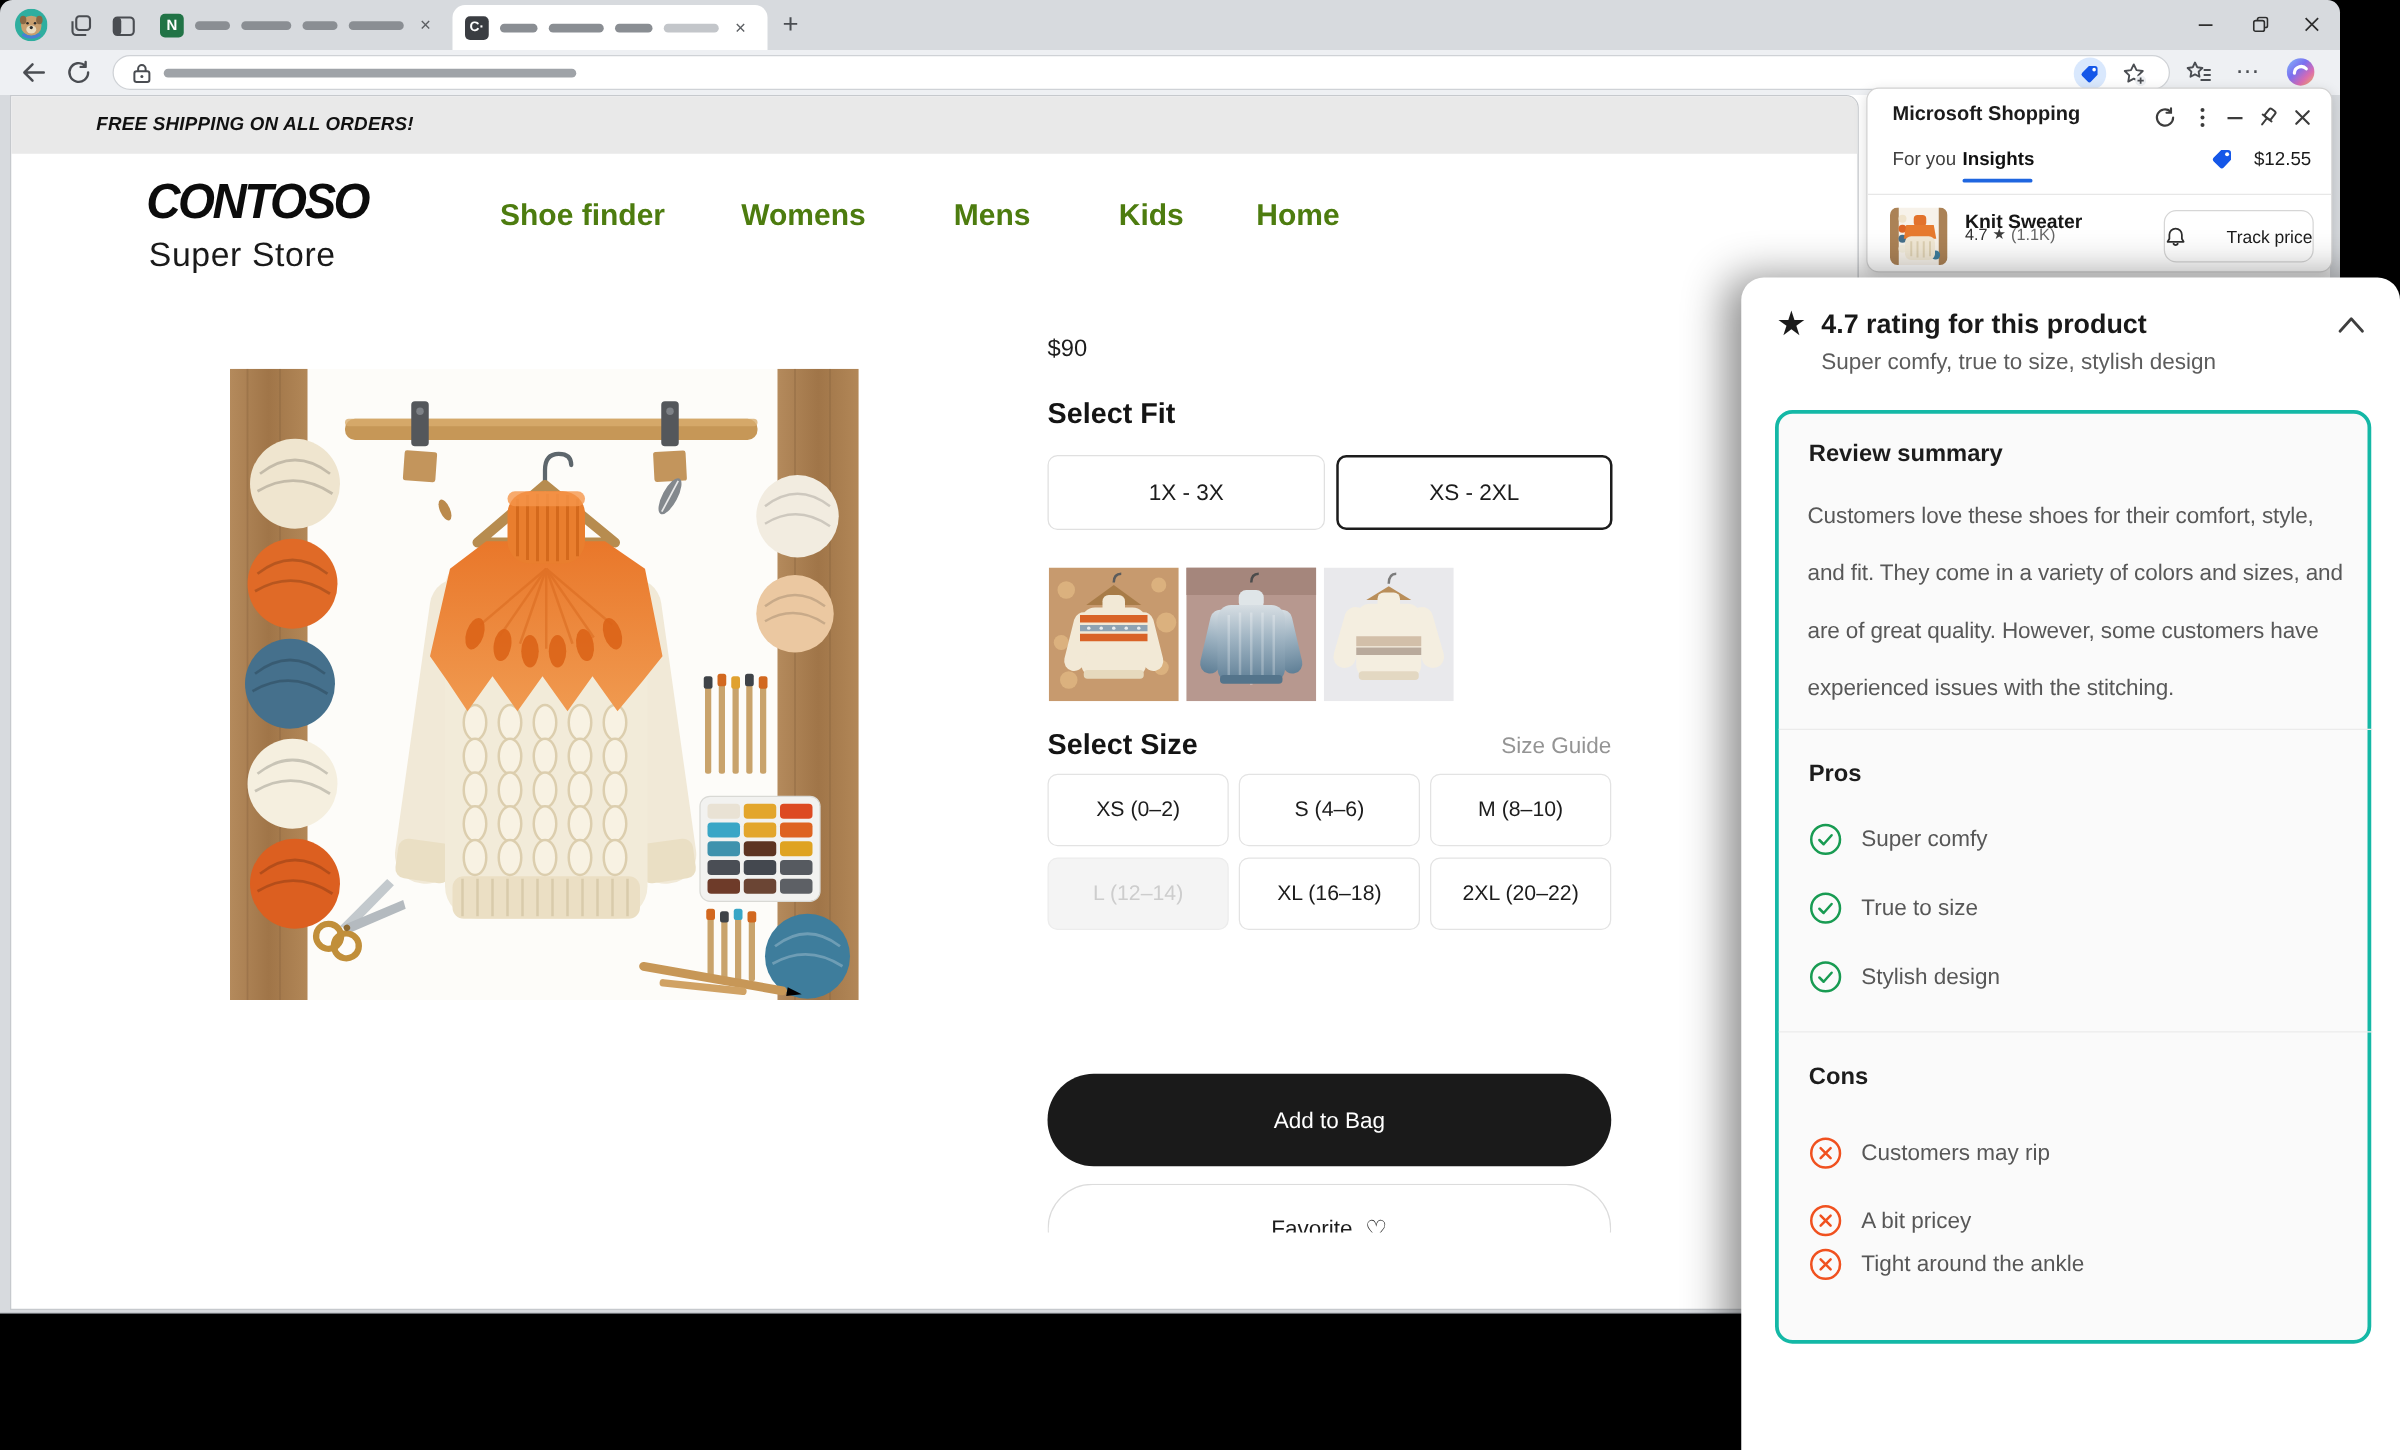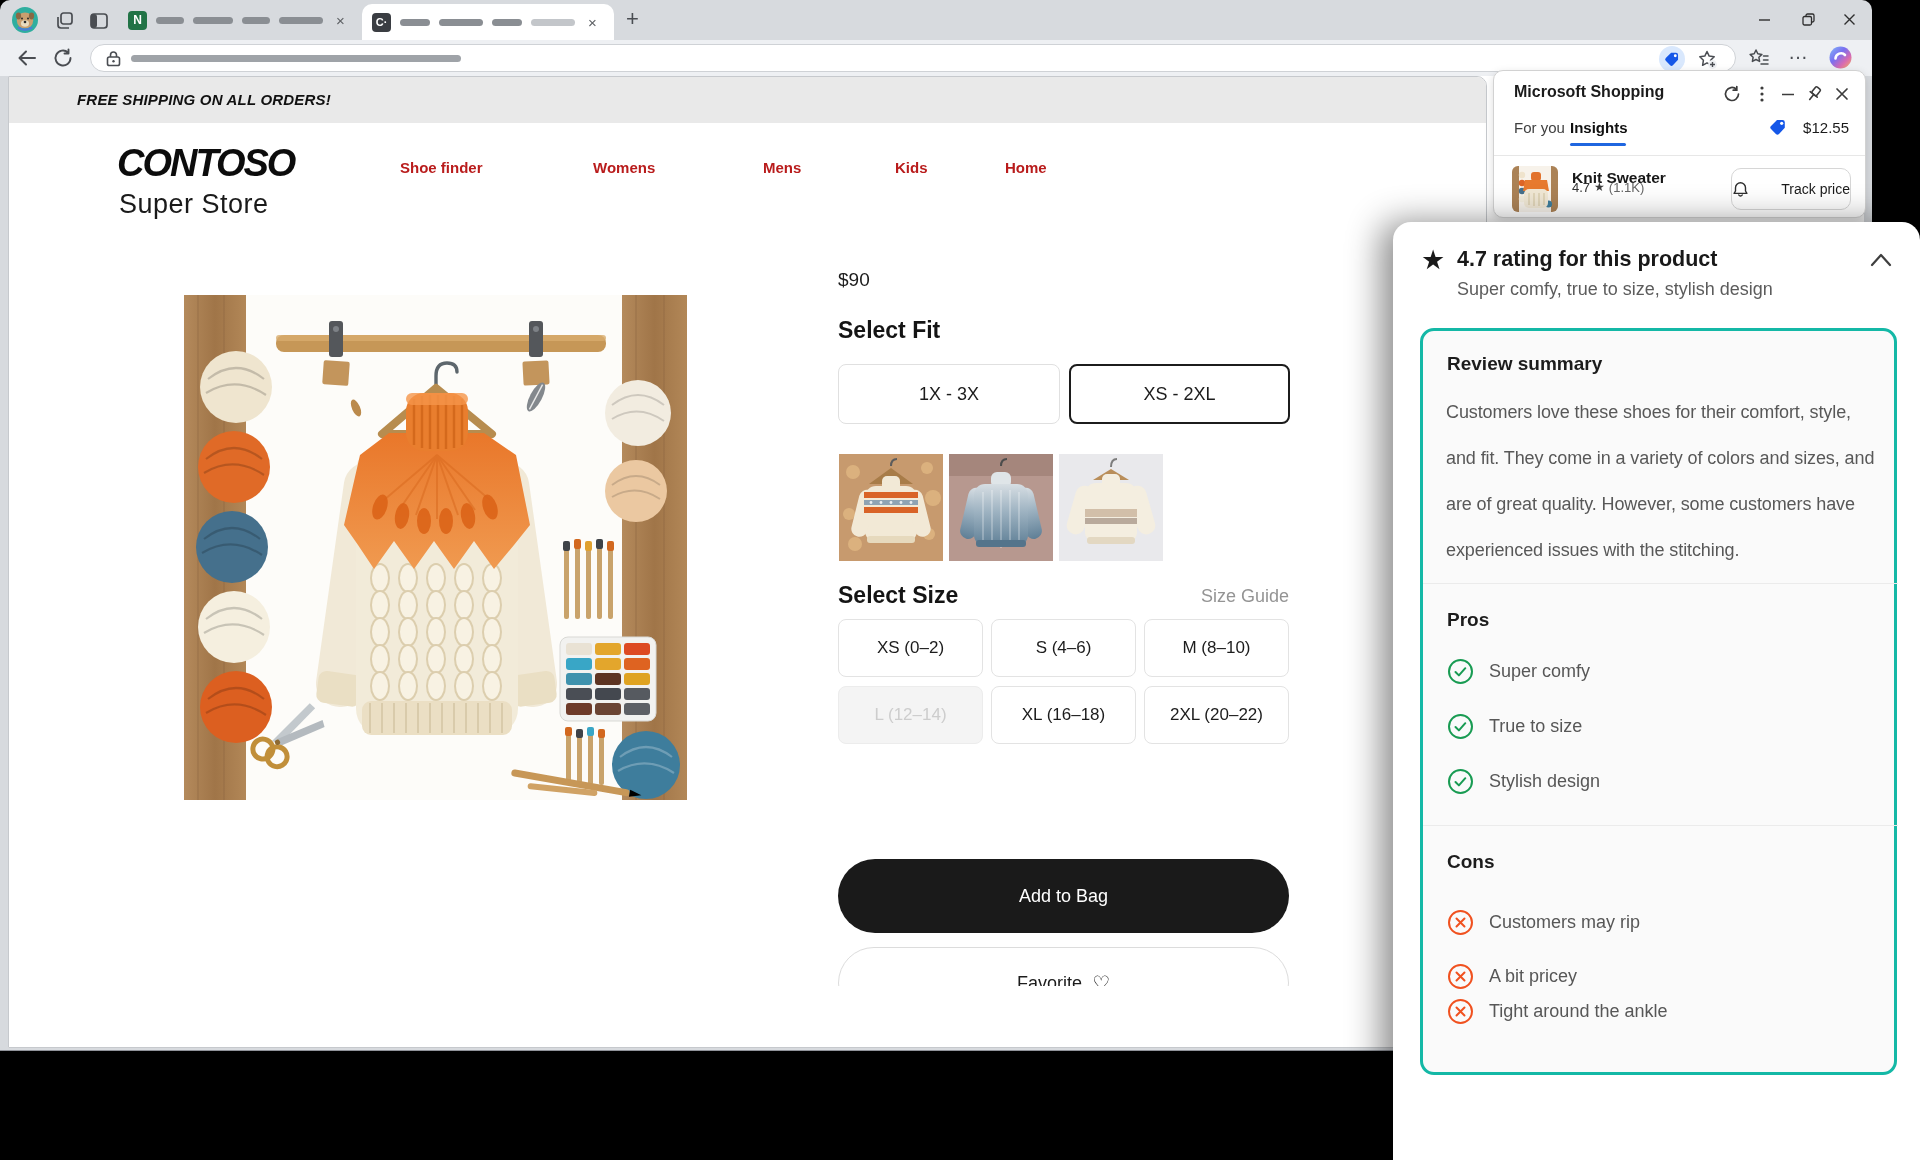--- a/index.html
+++ b/index.html
@@ -27,21 +27,21 @@
   
   #page-area{position:absolute;left:8px;top:76px;width:1856px;height:972px;background:#fff;}
   #content-frame{position:absolute;left:0;top:0;width:1479px;height:972px;background:#fff;
     border:1px solid #c6c9cd;border-radius:0 10px 0 0;box-sizing:border-box;overflow:hidden;}
   #banner{position:absolute;left:0;top:0;width:100%;height:46px;background:#e9e9e9;
     font-style:italic;font-weight:700;font-size:15px;line-height:46px;color:#111;}
   #banner span{margin-left:68px;letter-spacing:.2px;}
   #logo{position:absolute;left:108px;top:64px;font-size:38px;font-weight:800;font-style:italic;
     letter-spacing:-2px;color:#0c0c0c;transform:scaleY(1.04);}
   #tagline{position:absolute;left:110px;top:112px;font-size:27px;color:#1a1a1a;letter-spacing:.5px;}
-  .nav-item{position:absolute;top:82px;font-size:15px;font-weight:700;color:#b91c1c;cursor:pointer;}
+  .nav-item{position:absolute;top:82px;font-size:24px;font-weight:700;color:#4d7c0f;cursor:pointer;}
   #hero{position:absolute;left:175px;top:218px;width:503px;height:505px;}
   #price{position:absolute;left:829px;top:192px;font-size:19px;font-weight:500;color:#1c1c1c;}
   .sec-h{position:absolute;left:829px;font-size:23px;font-weight:700;color:#141414;}
   #size-guide{position:absolute;left:1100px;top:509px;width:180px;text-align:right;font-size:18px;color:#949494;cursor:pointer;}
   .fitbtn{position:absolute;top:287px;height:60px;box-sizing:border-box;border-radius:8px;background:#fff;
     font-size:18px;color:#1c1c1c;display:flex;align-items:center;justify-content:center;cursor:pointer;}
   .fitbtn.plain{border:1px solid #e0e0e0;}
   .fitbtn.selected{border:2px solid #1c1c1c;}
   .thumb{position:absolute;top:377px;width:104px;height:107px;cursor:pointer;}
   .szbtn{position:absolute;width:145px;height:58px;box-sizing:border-box;border:1px solid #e3e3e3;border-radius:8px;

